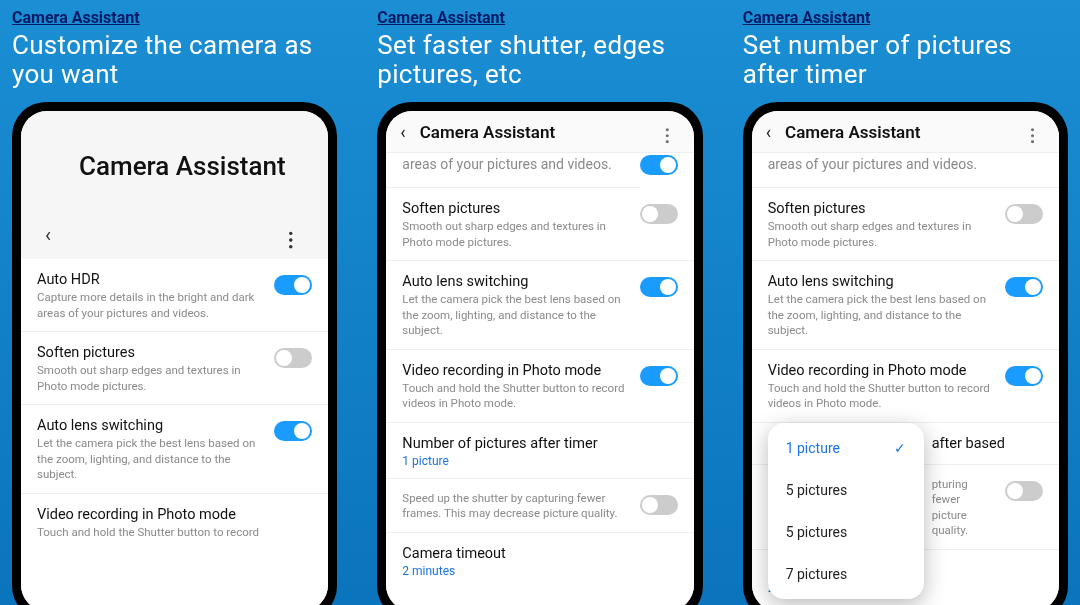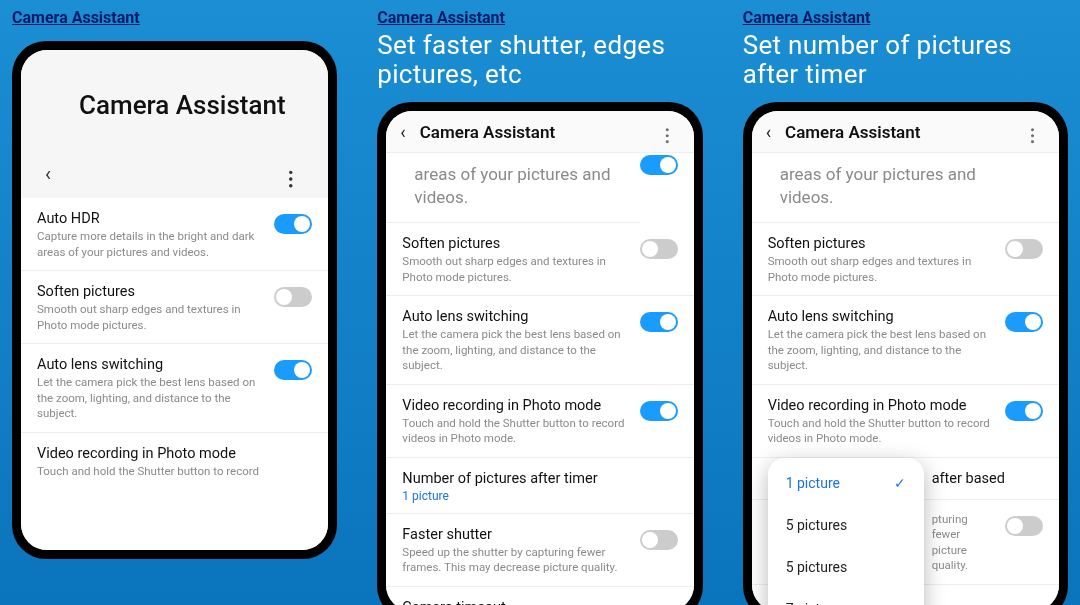--- a/index.html
+++ b/index.html
@@ -24,38 +24,39 @@
   .row.noborder{border-bottom:none;}
   .rtext{flex:1;}
   .rtitle{font-size:14.5px;color:#111;margin-bottom:2px;}
   .rsub{font-size:11.5px;color:#8a8a8a;line-height:1.35;}
   .rval{font-size:12px;color:#1a73e8;margin-top:2px;}
   .toggle{width:38px;height:20px;border-radius:20px;background:#ccc;position:relative;flex-shrink:0;margin-top:4px;}
   .toggle::after{content:"";position:absolute;top:2px;left:2px;width:16px;height:16px;border-radius:50%;background:#fff;}
   .toggle.on{background:#1a9cff;}
   .toggle.on::after{left:auto;right:2px;}
   .cut{padding-top:0;}
-  .cut .rsubonly{font-size:17px;color:#8a8a8a;line-height:1.35;padding:2px 28px 13px;border-bottom:1px solid #eee;margin-top:8px;}
+  .cut .rsubonly{font-size:14px;color:#8a8a8a;line-height:1.35;padding:2px 16px 13px;border-bottom:1px solid #eee;}
   .popcontainer{position:relative;}
   .popup{position:absolute;top:0;left:16px;background:#fff;border-radius:16px;box-shadow:0 6px 22px rgba(0,0,0,.28);width:156px;z-index:10;padding:4px 0;}
   .popup .opt{display:flex;align-items:center;justify-content:space-between;padding:13px 18px;font-size:14px;color:#222;}
   .popup .opt.sel{color:#1a73e8;}
   .popup .tick{color:#1a73e8;font-size:14px;}
   .dots{writing-mode:vertical-rl;letter-spacing:-6px;font-weight:700;}
   .rowwrap{display:flex;}
   .rowpad{padding-left:180px;}
 </style>
 </head>
 <body>
 
 <div class="columns">
 
   <div class="col">
     <div class="col-header">
       <div class="brand">Camera Assistant</div>
+      <div class="headline">Customize the camera as you want</div>
     </div>
     <div class="phone">
       <div class="screen">
         <div class="bigtitle">
           <h1>Camera Assistant</h1>
         </div>
         <div class="navrow">
           <span class="chev">‹</span>
           <span class="dots">︙</span>
         </div>
@@ -133,21 +134,20 @@
             <div class="toggle on"></div>
           </div>
           <div class="row">
             <div class="rtext">
               <div class="rtitle">Number of pictures after timer</div>
               <div class="rval">1 picture</div>
             </div>
           </div>
           <div class="row">
             <div class="rtext">
-              <div class="rtitle">Faster shutter</div>
               <div class="rsub">Speed up the shutter by capturing fewer frames. This may decrease picture quality.</div>
             </div>
             <div class="toggle"></div>
           </div>
           <div class="row noborder">
             <div class="rtext">
               <div class="rtitle">Camera timeout</div>
               <div class="rval">2 minutes</div>
             </div>
           </div>

